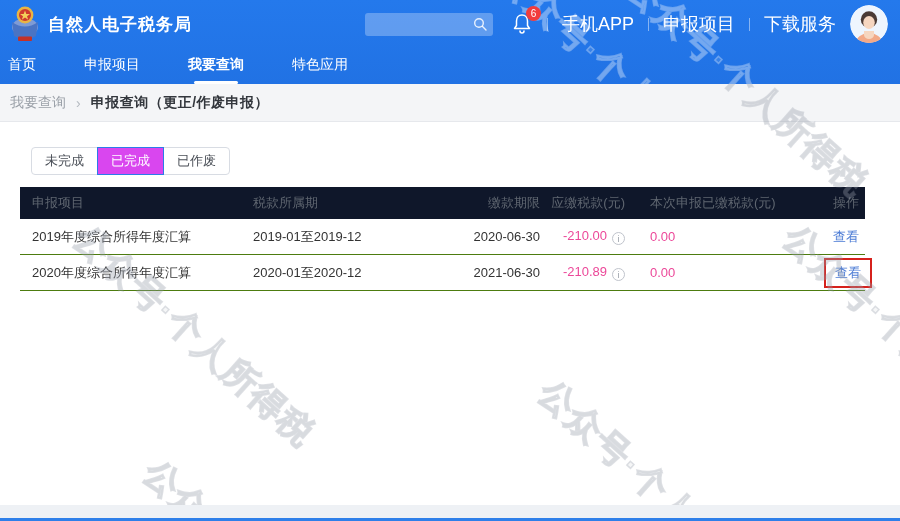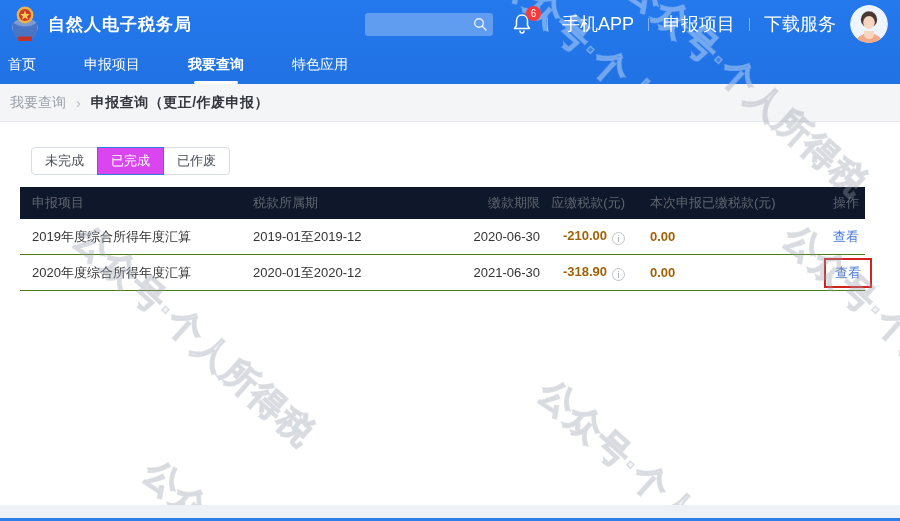--- a/index.html
+++ b/index.html
@@ -42,21 +42,21 @@
   .tab.active { background:#d946ef; border-color:#2b7ce9; color:#fff; z-index:1; }
 
   .table { margin-left:20px; width:845px; font-size:13px; }
   .trow { display:grid; grid-template-columns:225px 165px 130px 110px 170px 45px; align-items:center; }
   .thead { height:32px; background:#0f172a; color:#5f6670; }
   .tr { height:36px; border-bottom:1px solid #4d7c0f; color:#333; background:#fff; }
   .c1 { padding-left:12px; } .c2 { padding-left:8px; } .c3 { padding-left:10px;text-align:right; }
   .c4 { text-align:right; padding-right:25px; white-space:nowrap; }
   .c5 { text-align:left; padding-right:22px; white-space:nowrap; }
   .c6 { padding-left:13px; white-space:nowrap; }
-  .amount { color:#a16207;font-weight:bold; }
+  .amount { color:#ec4899; }
   .info-icon { display:inline-block; width:13px; height:13px; border:1px solid #c0c4cc; border-radius:50%; color:#9aa0a8; font-size:9px; line-height:12px; text-align:center; font-style:normal; margin-left:5px; vertical-align:-2px; cursor:pointer; }
   .view-link { color:#4b7bd5; cursor:pointer; text-decoration:none; }
   .hl-box { display:inline-block; border:2px solid #d6211c; padding:4px 9px; margin:-6px -9px; }
 
   
   .footer-gray { position:absolute; left:0; right:0; bottom:3px; height:13px; background:#eef1f5; }
   .footer-blue { position:absolute; left:0; right:0; bottom:0; height:3px; background:#2e7fe9; }
 
   
   .wm { position:absolute; white-space:nowrap; font-size:35px; font-weight:700; letter-spacing:2px;
@@ -165,21 +165,21 @@
         <div class="c6">
           <a class="view-link">查看</a>
         </div>
       </div>
 
       <div class="trow tr">
         <div class="c1">2020年度综合所得年度汇算</div>
         <div class="c2">2020-01至2020-12</div>
         <div class="c3">2021-06-30</div>
         <div class="c4">
-          <span class="amount">-318.90</span><span class="info-icon">i</span>
+          <span class="amount">-210.89</span><span class="info-icon">i</span>
         </div>
         <div class="c5">
           <span class="amount">0.00</span>
         </div>
         <div class="c6">
           <span class="hl-box"><a class="view-link">查看</a></span>
         </div>
       </div>
     </div>
   </div>

